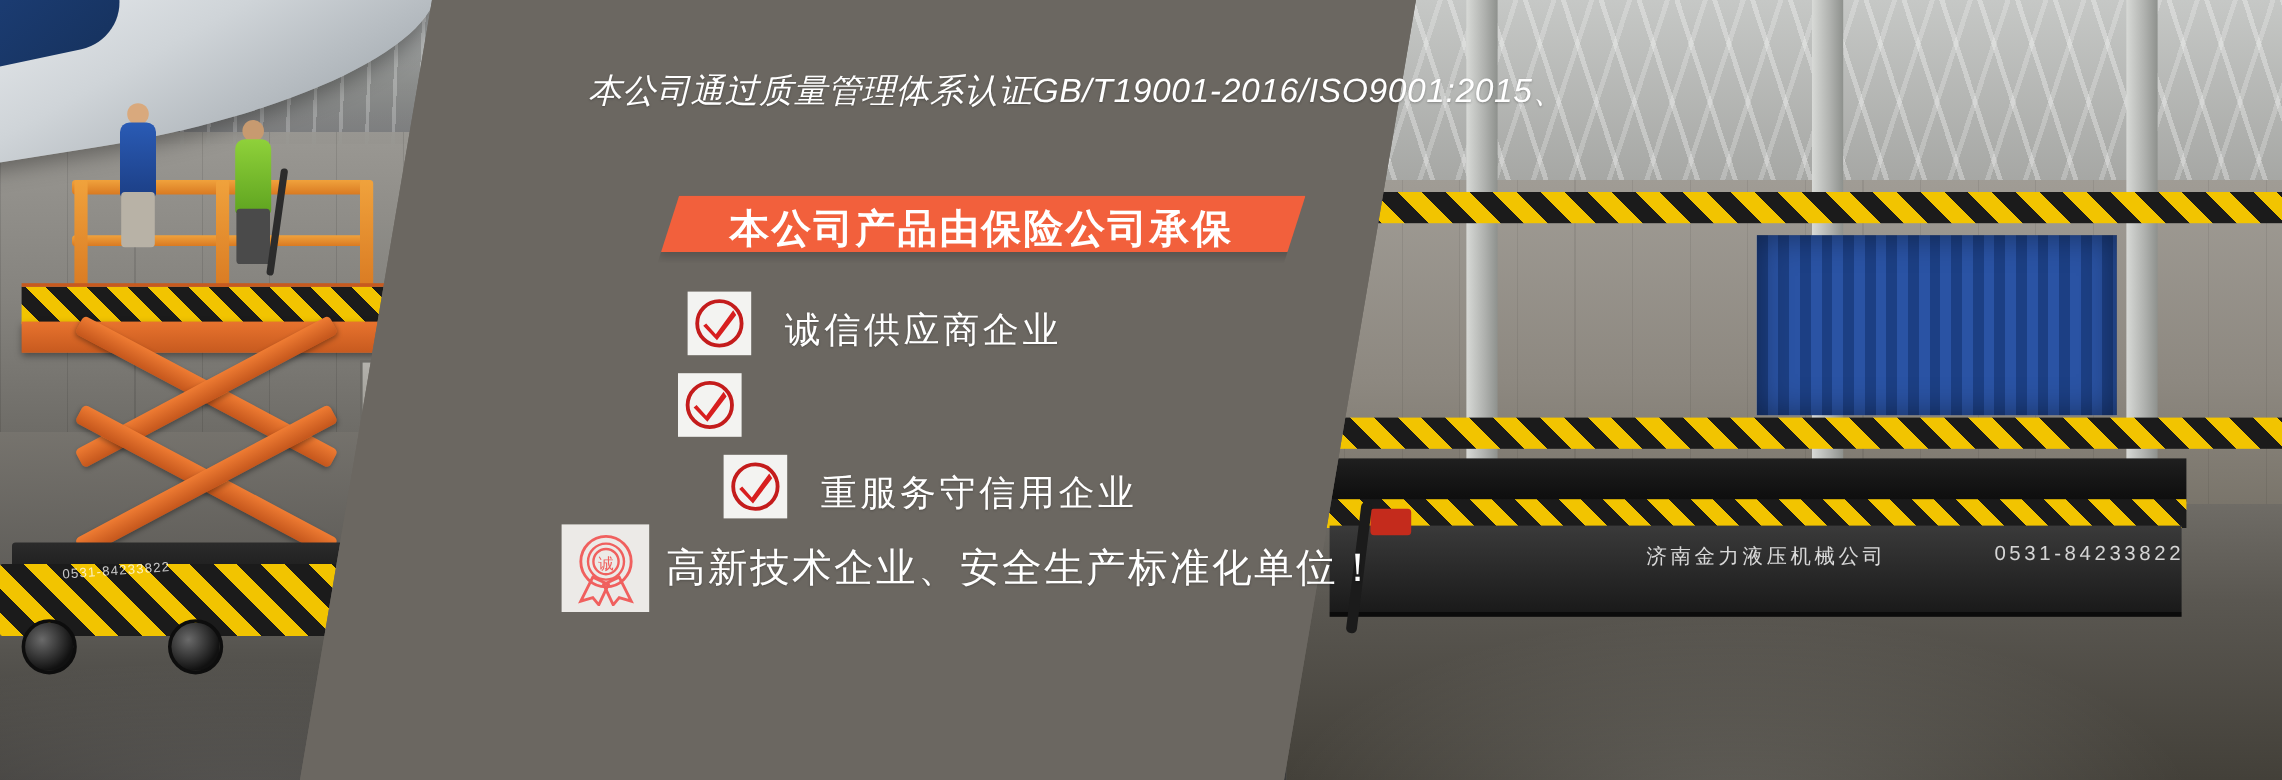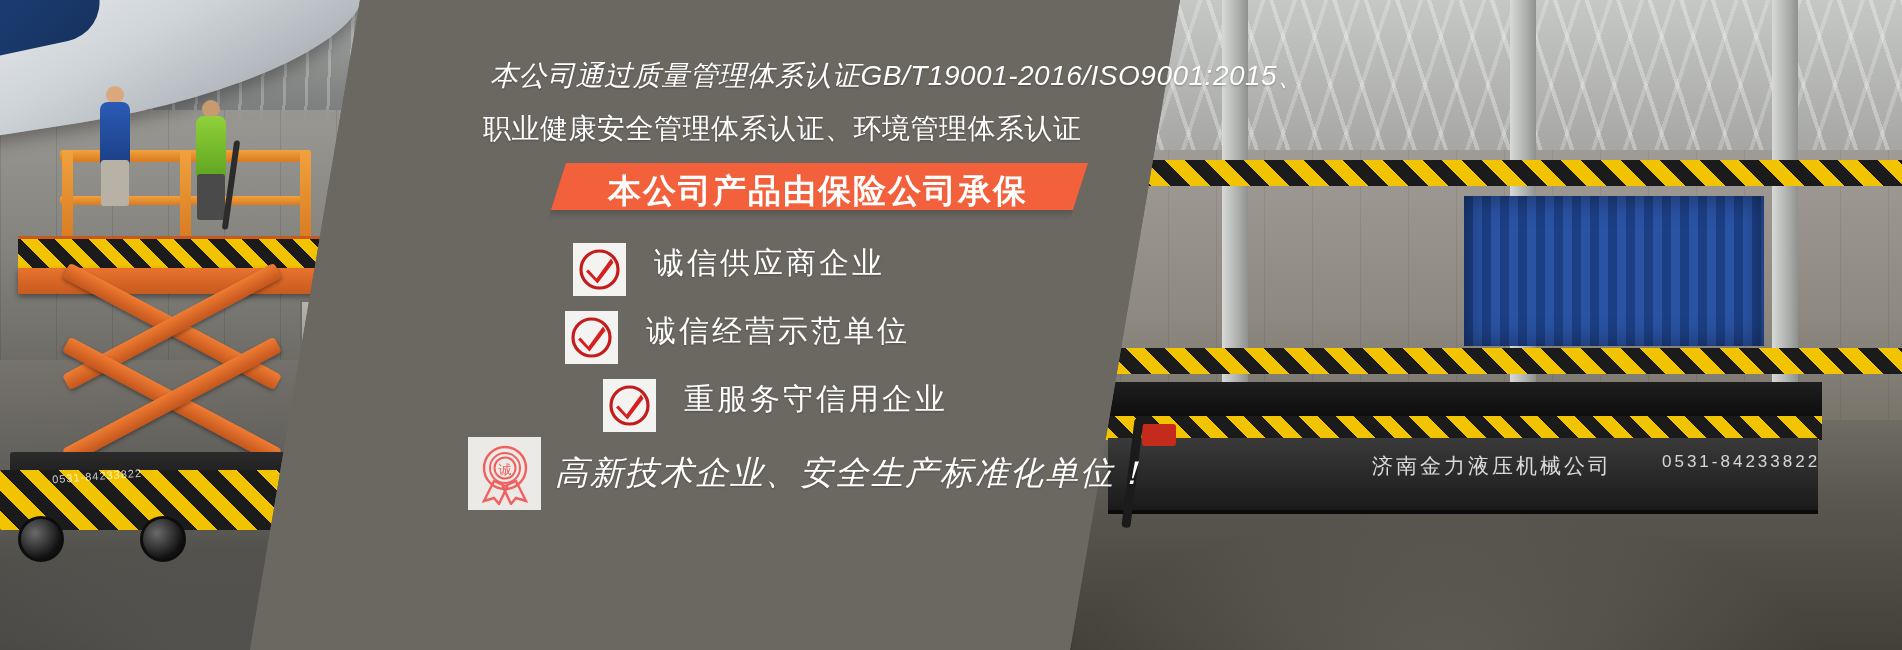--- a/index.html
+++ b/index.html
@@ -185,21 +185,21 @@
     position: absolute; left: 30px; top: 416px; width: 720px; height: 24px;
     background: repeating-linear-gradient(45deg, #f2c400 0 13px, #1b1b1b 13px 26px);
   }
   .pr-cart-body {
     position: absolute; left: 36px; top: 438px; width: 710px; height: 76px;
     background: linear-gradient(180deg,#3a3a3a,#1a1a1a);
     border-bottom: 4px solid #0b0b0b;
   }
   .pr-cart-plate {
     position: absolute; left: 300px; top: 452px;
-    color: rgba(255,255,255,.82); font-size: 21px; letter-spacing: 3px;
+    color: rgba(255,255,255,.82); font-size: 17px; letter-spacing: 3px;
     font-family: "Liberation Sans", sans-serif;
   }
   .pr-cart-phone {
     position: absolute; left: 590px; top: 452px;
     color: rgba(255,255,255,.80); font-size: 17px; letter-spacing: 3px;
     font-family: "Liberation Sans", sans-serif;
   }
   .pr-handle {
     position: absolute; left: 56px; top: 418px; width: 9px; height: 110px;
     background: #1b1b1b; border-radius: 4px; transform: rotate(7deg);
@@ -257,21 +257,21 @@
     font-size: 33px;
     font-weight: bold;
     letter-spacing: 2px;
     white-space: nowrap;
     font-family: "Liberation Sans", "DejaVu Sans", sans-serif;
   }
 
   .check-list { position: absolute; left: 0; top: 0; }
   .check-row {
     position: absolute;
-    display: flex; align-items: flex-start;
+    display: flex; align-items: flex-end;
   }
   .check-row.r1 { left: 573px; top: 243px; }
   .check-row.r2 { left: 565px; top: 311px; }
   .check-row.r3 { left: 560px; top: 379px; margin-left: 43px; }
 
   .check-icon {
     width: 53px; height: 53px;
     background: #f3f3f1;
     display: flex; align-items: center; justify-content: center;
     flex: 0 0 auto;
@@ -297,21 +297,20 @@
     flex: 0 0 auto;
   }
   .medal-label {
     margin-left: 14px;
     color: #ffffff;
     font-size: 33px;
     letter-spacing: 2px;
     white-space: nowrap;
     text-shadow: 0 1px 2px rgba(0,0,0,.25);
     font-family: "Liberation Sans", "DejaVu Sans", sans-serif;
-    font-style: italic;
   }
 </style>
 </head>
 <body>
 
 <div id="banner">
 
   <div class="photo-left">
     <div class="ph-ceiling"></div>
     <div class="ph-wall"></div>
@@ -374,21 +373,20 @@
     <div class="pr-cart-plate">济南金力液压机械公司</div>
     <div class="pr-cart-phone">0531-84233822</div>
   </div>
 
   <div class="overlay"></div>
   <div class="overlay-soft"></div>
 
   <div class="content">
 
     <div class="headline l1">本公司通过质量管理体系认证GB/T19001-2016/ISO9001:2015、</div>
-    <div class="headline l2">职业健康安全管理体系认证、环境管理体系认证</div>
 
     <div class="badge">
       <div class="badge-text">本公司产品由保险公司承保</div>
     </div>
 
     <div class="check-list">
 
       <div class="check-row r1">
         <div class="check-icon">
           <svg width="45" height="45" viewBox="0 0 45 45" aria-hidden="true">
@@ -399,21 +397,20 @@
         <div class="check-label">诚信供应商企业</div>
       </div>
 
       <div class="check-row r2">
         <div class="check-icon">
           <svg width="45" height="45" viewBox="0 0 45 45" aria-hidden="true">
             <circle cx="22.5" cy="22.5" r="18.5" fill="none" stroke="#c41c1c" stroke-width="3.2"></circle>
             <path d="M11.5 22.5 L19.5 31.5 L34 11.5 L36.5 15.5 L20.5 36.5 L9 24.5 Z" fill="#d81f1f"></path>
           </svg>
         </div>
-        <div class="check-label">诚信经营示范单位</div>
       </div>
 
       <div class="check-row r3">
         <div class="check-icon">
           <svg width="45" height="45" viewBox="0 0 45 45" aria-hidden="true">
             <circle cx="22.5" cy="22.5" r="18.5" fill="none" stroke="#c41c1c" stroke-width="3.2"></circle>
             <path d="M11.5 22.5 L19.5 31.5 L34 11.5 L36.5 15.5 L20.5 36.5 L9 24.5 Z" fill="#d81f1f"></path>
           </svg>
         </div>
         <div class="check-label">重服务守信用企业</div>

